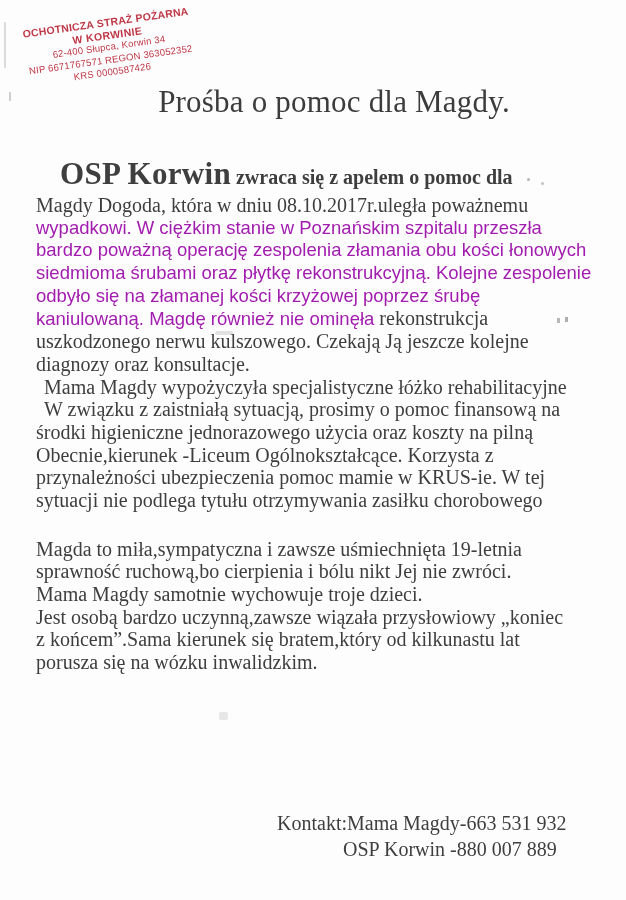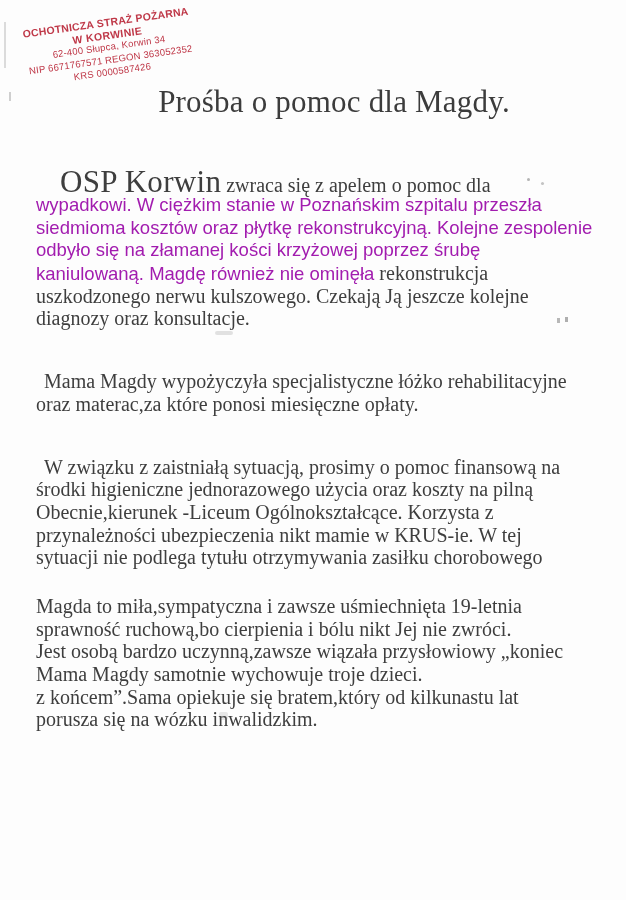--- a/index.html
+++ b/index.html
@@ -28,25 +28,25 @@
     text-align:center; font-size:31px; font-weight:normal; color:#3c3c3c;
     letter-spacing:.2px;
   }
 
   
   .bodytext {
     position:absolute; left:36px; top:162px; width:575px;
     font-size:20px; line-height:22.7px; color:#3e3e3e;
   }
   .line { white-space:nowrap; height:22.7px; }
-  .line.first { height:32px; line-height:40px; text-indent:24px; }
+  .line.first { height:32px; line-height:24px; text-indent:24px;font-weight:bold; }
   .lead-big { font-size:31px; letter-spacing:.3px; }
   .sans { font-family:"Liberation Sans", sans-serif; font-size:18.5px; color:#a21caf; }
   span.sans { font-size:18.5px; }
-  .indent { text-indent:8px;margin-top:40px; }
+  .indent { text-indent:8px; }
   .para-gap { height:26px; }
 
   
   .contact {
     position:absolute; left:277px; top:810px;
     font-size:20px; line-height:26px; white-space:nowrap; color:#3e3e3e;
   }
   .contact .c2 { margin-left:66px; }
 
   
@@ -72,47 +72,52 @@
     <div class="s2">W KORWINIE</div>
     <div class="s3">62-400 Słupca, Korwin 34</div>
     <div class="s4">NIP 6671767571  REGON 363052352</div>
     <div class="s5">KRS 0000587426</div>
   </div>
 
   <h1 class="title">Prośba o pomoc dla Magdy.</h1>
 
   <div class="bodytext">
     <div class="line first"><span class="lead-big">OSP Korwin</span> <span>zwraca się z apelem o pomoc dla</span></div>
+    <div class="line">Magdy Dogoda, która w dniu 08.10.2017r.uległa poważnemu</div>
     <div class="line sans">wypadkowi. W ciężkim stanie w Poznańskim szpitalu przeszła</div>
-    <div class="line sans">siedmioma kosztów oraz płytkę rekonstrukcyjną. Kolejne zespolenie</div>
+    <div class="line sans">bardzo poważną operację zespolenia złamania obu kości łonowych</div>
+    <div class="line sans">siedmioma śrubami oraz płytkę rekonstrukcyjną. Kolejne zespolenie</div>
     <div class="line sans">odbyło się na złamanej kości krzyżowej poprzez śrubę</div>
     <div class="line"><span class="sans">kaniulowaną. Magdę również nie ominęła</span> <span>rekonstrukcja</span></div>
     <div class="line">uszkodzonego nerwu kulszowego. Czekają Ją jeszcze kolejne</div>
     <div class="line">diagnozy oraz konsultacje.</div>
 
     <div class="line indent">Mama Magdy wypożyczyła specjalistyczne łóżko rehabilitacyjne</div>
-    <div class="line">oraz materac,za które ponosi miesięczne opłaty.</div>
 
     <div class="line indent">W związku z zaistniałą sytuacją, prosimy o pomoc finansową na</div>
     <div class="line">środki higieniczne jednorazowego użycia oraz koszty na pilną</div>
 
     <div class="line">Obecnie,kierunek -Liceum Ogólnokształcące. Korzysta z</div>
-    <div class="line">przynależności ubezpieczenia nikt mamie w KRUS-ie. W tej</div>
+    <div class="line">przynależności ubezpieczenia pomoc mamie w KRUS-ie. W tej</div>
     <div class="line">sytuacji nie podlega tytułu otrzymywania zasiłku chorobowego</div>
 
     <div class="para-gap"></div>
 
     <div class="line">Magda to miła,sympatyczna i zawsze uśmiechnięta 19-letnia</div>
     <div class="line">sprawność ruchową,bo cierpienia i bólu nikt Jej nie zwróci.</div>
+    <div class="line">Mama Magdy samotnie wychowuje troje dzieci.</div>
     <div class="line">Jest osobą bardzo uczynną,zawsze wiązała przysłowiowy „koniec</div>
-    <div class="line">Mama Magdy samotnie wychowuje troje dzieci.</div>
-    <div class="line">z końcem”.Sama opiekuje się bratem,który od kilkunastu lat</div>
+    <div class="line">z końcem”.Sama kierunek się bratem,który od kilkunastu lat</div>
     <div class="line">porusza się na wózku inwalidzkim.</div>
   </div>
 
+  <div class="contact">
+    <div class="c1">Kontakt:Mama Magdy-663 531 932</div>
+    <div class="c2">OSP Korwin -880 007 889</div>
+  </div>
 
   <div class="artifact a1"></div>
   <div class="artifact a2"></div>
   <div class="artifact a3"></div>
   <div class="artifact a4"></div>
   <div class="artifact a5"></div>
   <div class="artifact a6"></div>
 
 </div>
 

